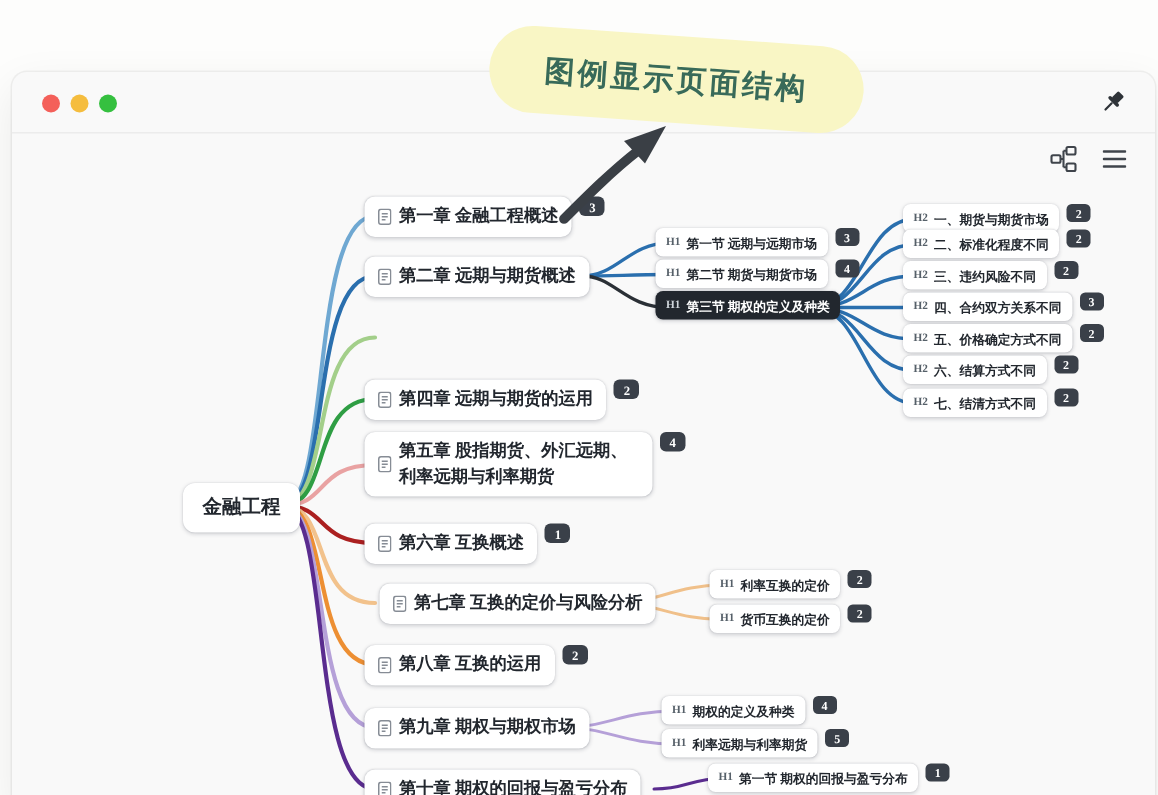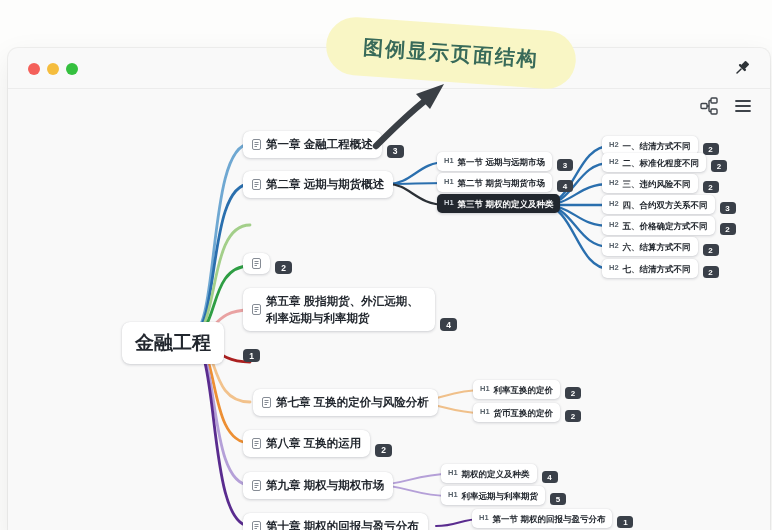--- a/index.html
+++ b/index.html
@@ -21,25 +21,25 @@
 
   
   .callout{position:absolute;left:326px;top:24px;width:250px;height:58px;background:#f9f6c5;
            border-radius:29px;transform:rotate(4deg);display:flex;align-items:center;
            justify-content:center;font-size:20px;font-weight:700;color:#386a59;
            letter-spacing:2px;z-index:3;}
   .arrow{position:absolute;left:358px;top:78px;z-index:3;}
 
   
   .links{position:absolute;left:0;top:0;z-index:1;pointer-events:none;}
-  .node{position:absolute;display:flex;align-items:flex-end;gap:5px;z-index:2;cursor:pointer;}
+  .node{position:absolute;display:flex;align-items:flex-start;gap:5px;z-index:2;cursor:pointer;font-family:Liberation Serif, serif;}
   .nbox{background:#fff;border-radius:7px;display:flex;align-items:center;gap:5px;
         padding:5px 9px;font-weight:700;font-size:11.5px;color:#22272e;white-space:nowrap;
         line-height:1.45;box-shadow:0 1px 3px rgba(15,23,42,.18),0 0 1px rgba(15,23,42,.12);}
-  .root .nbox{font-size:19px;padding:7px 13px;border-radius:8px;}
+  .root .nbox{font-size:13px;padding:7px 13px;border-radius:8px;}
   .small .nbox{font-size:8.5px;padding:3.5px 7px;gap:4px;border-radius:5px;}
   .tag{font-size:7.5px;color:#566069;font-weight:700;}
   .selected .nbox{background:#22272e;color:#fff;}
   .selected .tag{color:#cfd5db;}
   .wide .nbox{white-space:normal;width:174px;}
   .badge{background:#3a4049;color:#fff;border-radius:4px;font-size:8.5px;font-weight:700;
          min-width:13px;height:13px;display:inline-flex;align-items:center;
          justify-content:center;padding:0 2px;}
   .small .badge{min-width:12px;height:12px;font-size:8px;border-radius:3.5px;}
   .docicon{display:inline-flex;flex:none;}
@@ -148,38 +148,48 @@
 
 
   <div class="node" style="left:243px;top:253px">
     <div class="nbox">
       <span class="docicon">
           <svg width="9" height="11" viewBox="0 0 9 11" fill="none" stroke="#868c95">
             <rect x="0.5" y="0.5" width="8" height="10" rx="1.5"></rect>
             <path d="M2.5 3.5h4M2.5 5.5h4M2.5 7.5h2.5"></path>
           </svg>
         </span>
+      <span>第四章 远期与期货的运用</span>
     </div>
     <span class="badge">2</span>
   </div>
 
   <div class="node wide" style="left:243px;top:288px">
     <div class="nbox">
       <span class="docicon">
           <svg width="9" height="11" viewBox="0 0 9 11" fill="none" stroke="#868c95">
             <rect x="0.5" y="0.5" width="8" height="10" rx="1.5"></rect>
             <path d="M2.5 3.5h4M2.5 5.5h4M2.5 7.5h2.5"></path>
           </svg>
         </span>
       <span>第五章 股指期货、外汇远期、利率远期与利率期货</span>
     </div>
     <span class="badge">4</span>
   </div>
 
   <div class="node" style="left:243px;top:349px">
+    <div class="nbox">
+      <span class="docicon">
+          <svg width="9" height="11" viewBox="0 0 9 11" fill="none" stroke="#868c95">
+            <rect x="0.5" y="0.5" width="8" height="10" rx="1.5"></rect>
+            <path d="M2.5 3.5h4M2.5 5.5h4M2.5 7.5h2.5"></path>
+          </svg>
+        </span>
+      <span>第六章 互换概述</span>
+    </div>
     <span class="badge">1</span>
   </div>
 
   <div class="node" style="left:253px;top:389px">
     <div class="nbox">
       <span class="docicon">
           <svg width="9" height="11" viewBox="0 0 9 11" fill="none" stroke="#868c95">
             <rect x="0.5" y="0.5" width="8" height="10" rx="1.5"></rect>
             <path d="M2.5 3.5h4M2.5 5.5h4M2.5 7.5h2.5"></path>
           </svg>
@@ -242,21 +252,21 @@
   <div class="node small selected" style="left:437px;top:194px">
     <div class="nbox">
         <span class="tag">H1</span>
         <span>第三节 期权的定义及种类</span>
       </div>
   </div>
 
   <div class="node small" style="left:602px;top:136px">
     <div class="nbox">
         <span class="tag">H2</span>
-        <span>一、结清方式不同</span>
+        <span>一、期货与期货市场</span>
       </div>
     <span class="badge">2</span>
   </div>
   <div class="node small" style="left:602px;top:153px">
     <div class="nbox">
         <span class="tag">H2</span>
         <span>二、标准化程度不同</span>
       </div>
     <span class="badge">2</span>
   </div>

